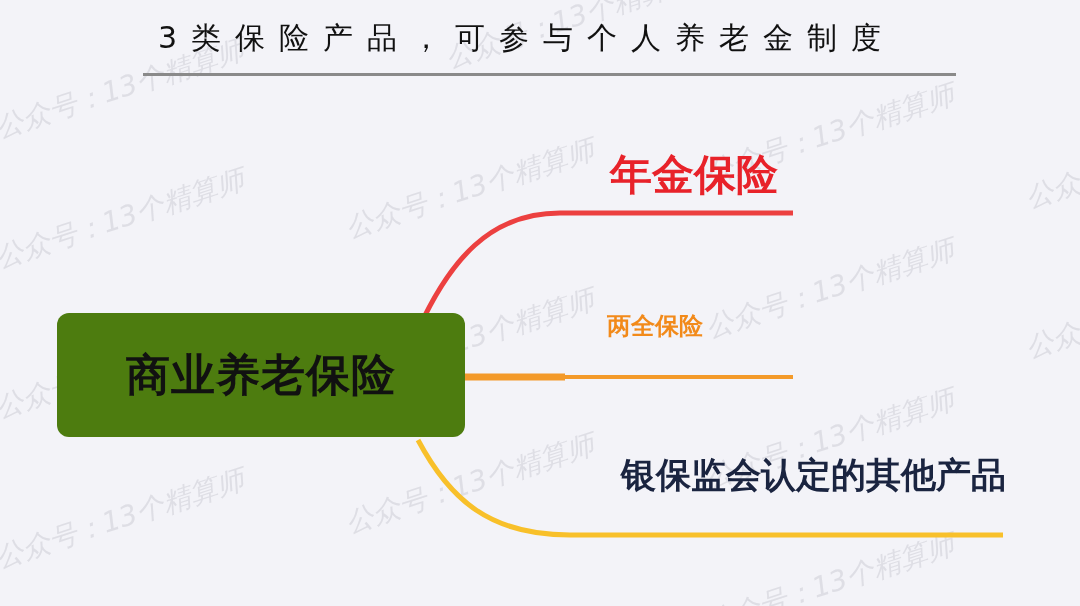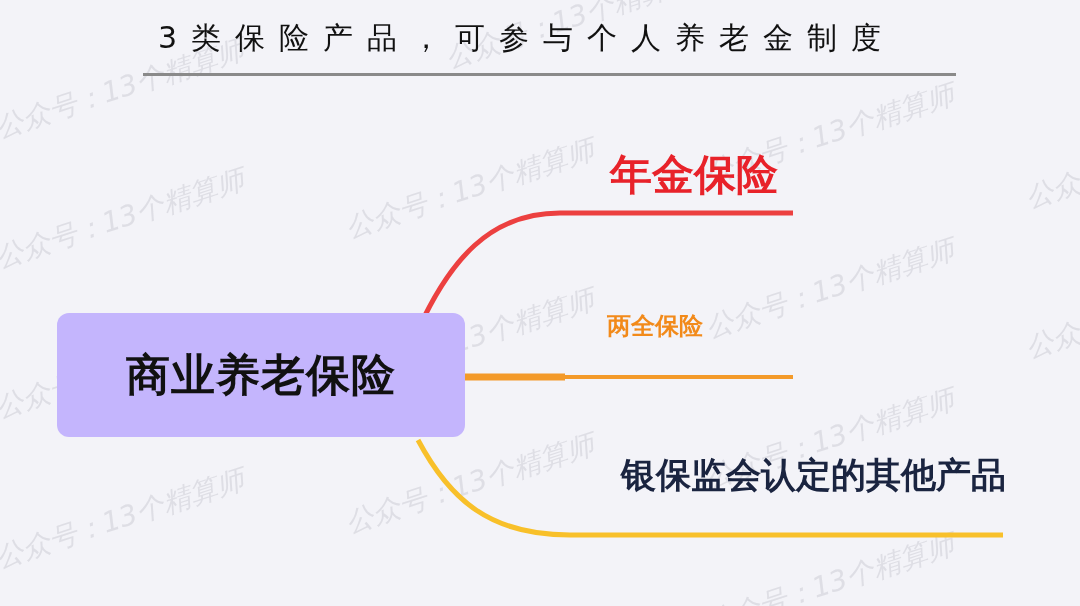--- a/index.html
+++ b/index.html
@@ -19,21 +19,21 @@
     background:#8a8a8a;
   }
   .watermark {
     position:absolute; color:rgba(170,170,180,0.28);
     font-size:28px; transform:rotate(-18deg); white-space:nowrap;
     font-style:italic;
   }
   svg.branches { position:absolute; left:0; top:0; }
   .center-box {
     position:absolute; left:57px; top:313px; width:408px; height:124px;
-    background:#c4b5fd; border-radius:12px;
+    background:#4d7c0f; border-radius:12px;
     display:flex; align-items:center; justify-content:center;
   }
   .center-label {
     font-size:44px; font-weight:bold; color:#111; letter-spacing:1px;
   }
   .branch-label {
     position:absolute; font-weight:bold; white-space:nowrap;
   }
   .b1 { left:610px; top:147px; font-size:42px; }
   .b2 { left:607px; top:310px; font-size:24px; }

